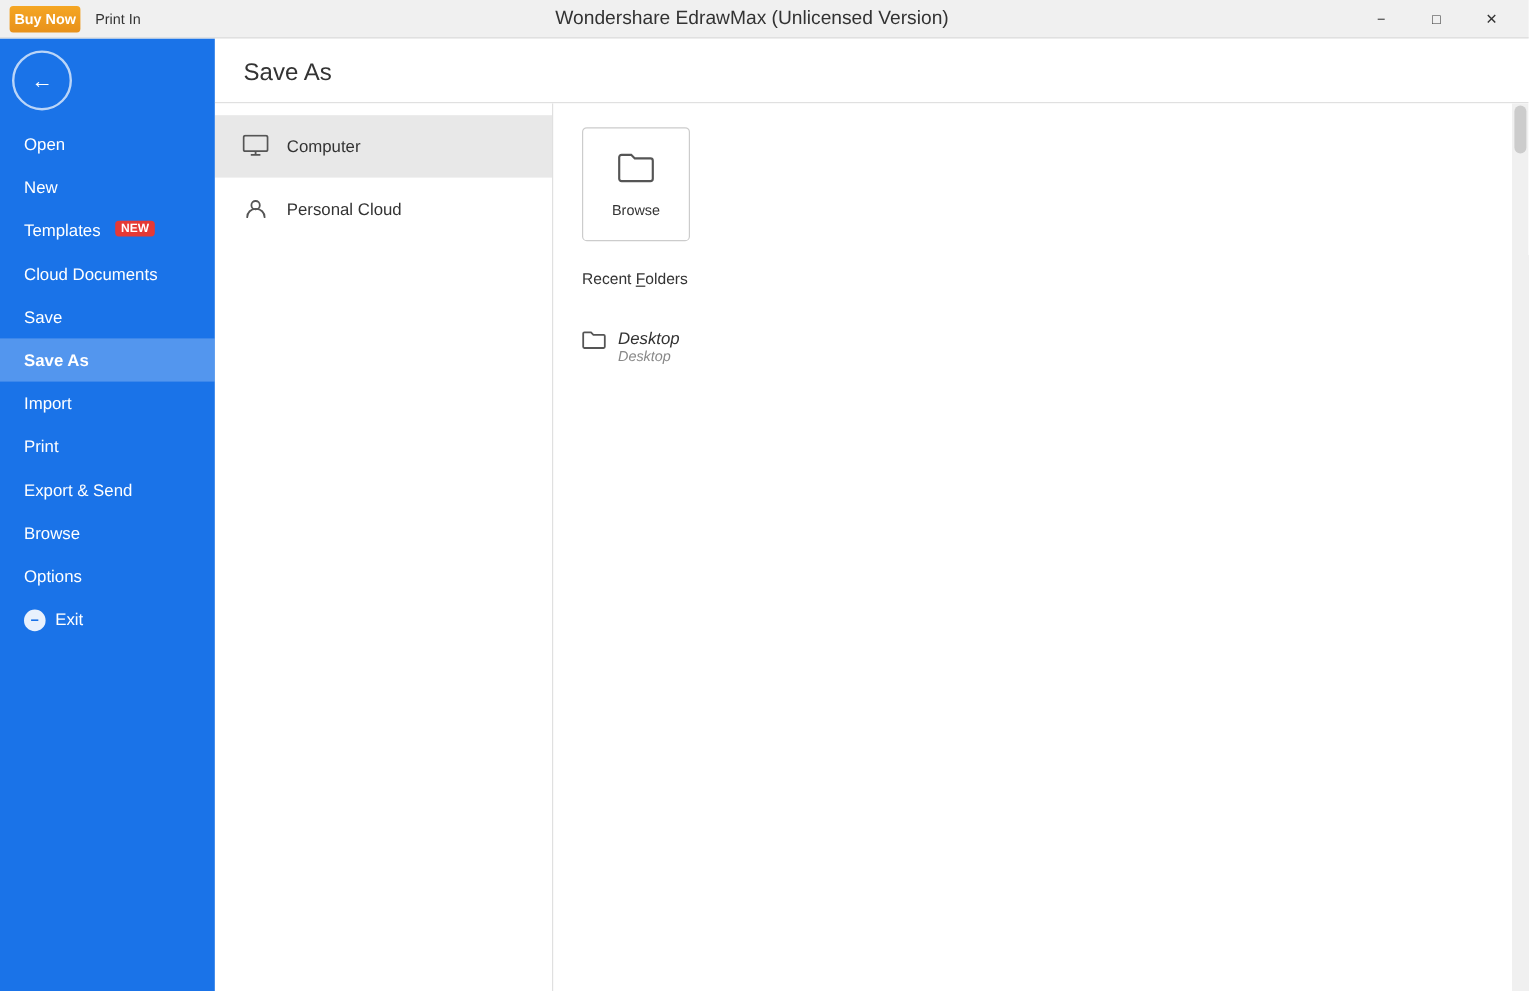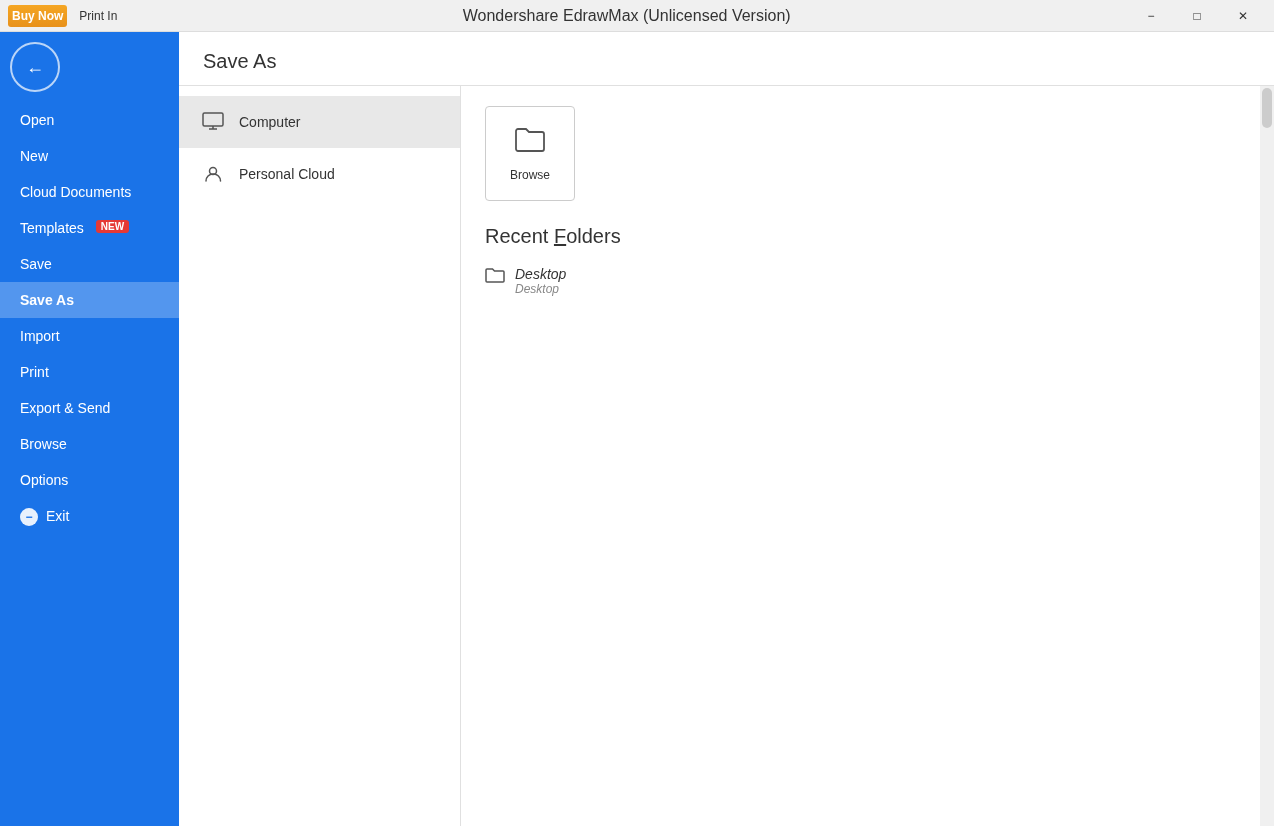--- a/index.html
+++ b/index.html
@@ -93,21 +93,21 @@
     .browse-btn {
       width: 90px; height: 95px; border: 1px solid #ccc; border-radius: 4px;
       display: flex; flex-direction: column; align-items: center; justify-content: center;
       cursor: pointer; background: #fff; gap: 8px;
       margin-bottom: 24px;
     }
     .browse-btn .folder-icon { font-size: 28px; color: #555; }
     .browse-btn .browse-label { font-size: 12px; color: #333; }
 
     
-    .recent-label { font-size: 20px; color: #333; margin-bottom: 12px; }
+    .recent-label { font-size: 13px; color: #333; margin-bottom: 28px; }
     .recent-label span { color: #1a73e8; font-weight: 500; }
 
     .recent-item {
       display: flex; gap: 10px;
       padding: 6px 0; cursor: pointer; font-style: italic;
     }
     .recent-item .folder-sm { font-size: 18px; color: #555; }
     .recent-name { font-size: 14px; color: #333; display: block; }
     .recent-path { font-size: 12px; color: #888; display: block; }
 
@@ -143,25 +143,25 @@
       <span>←</span>
     </div>
 
     <div class="sidebar-item">
       <span>Open</span>
     </div>
     <div class="sidebar-item">
       <span>New</span>
     </div>
     <div class="sidebar-item">
-      <span>Cloud Documents</span>
-    </div>
-    <div class="sidebar-item">
       <span>Templates</span>
       <span class="badge-new">NEW</span>
+    </div>
+    <div class="sidebar-item">
+      <span>Cloud Documents</span>
     </div>
     <div class="sidebar-item">
       <span>Save</span>
     </div>
     <div class="sidebar-item active">
       <span>Save As</span>
     </div>
     <div class="sidebar-item">
       <span>Import</span>
     </div>

